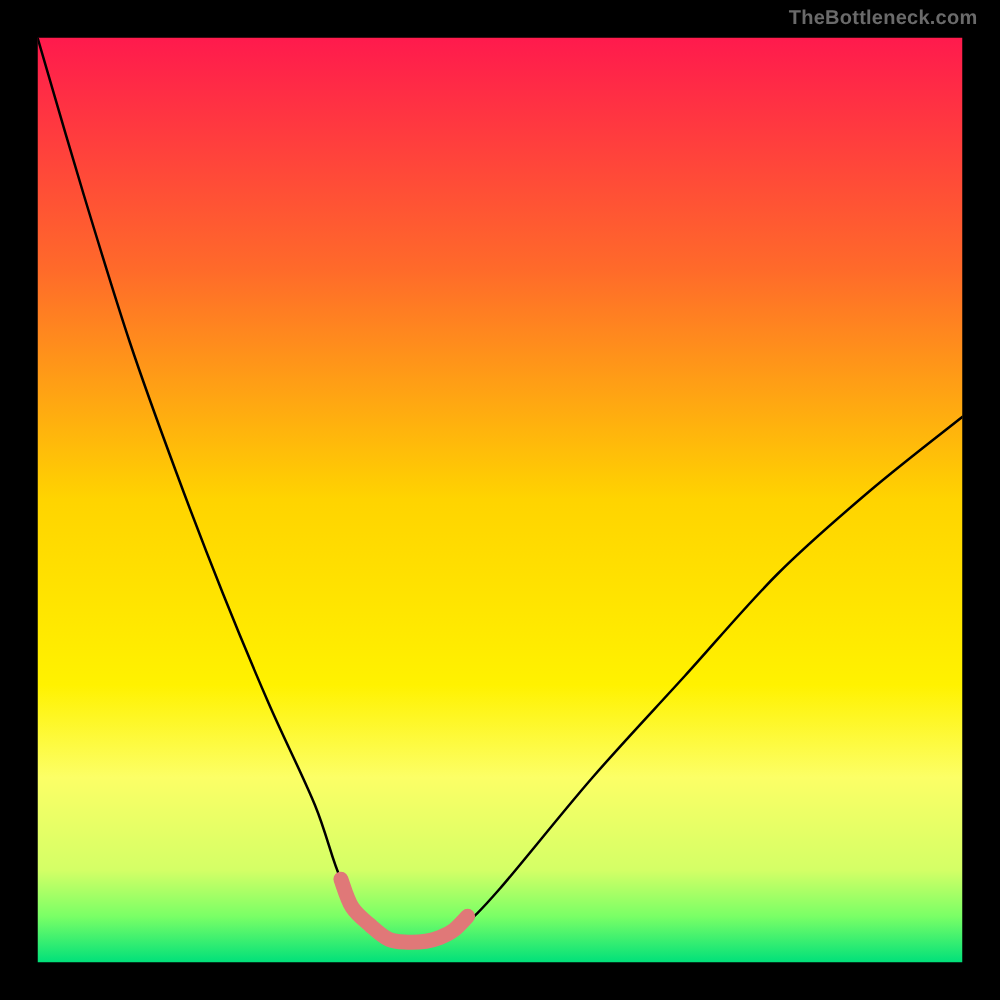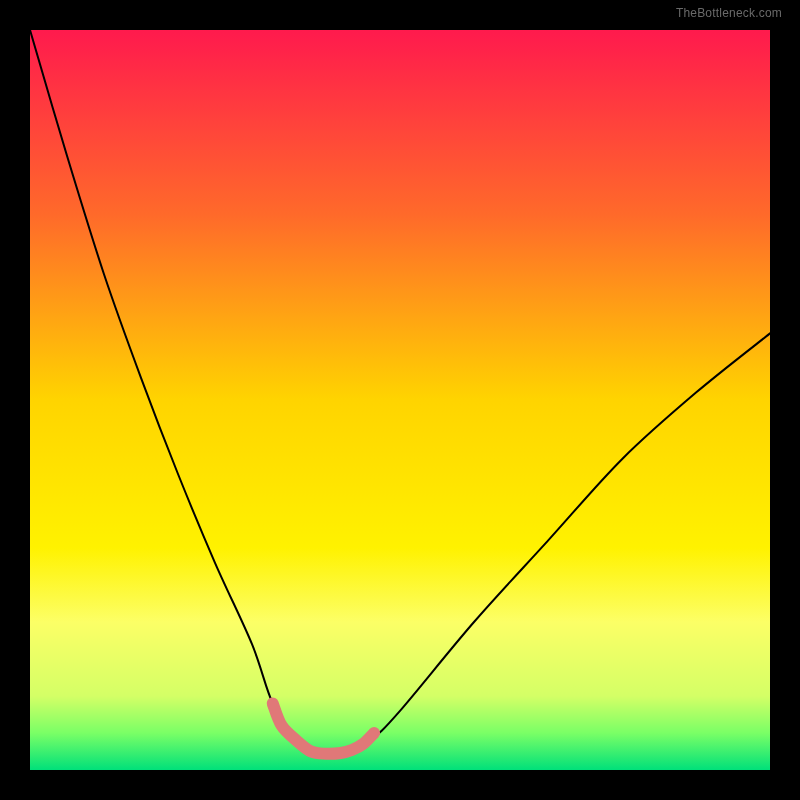--- a/index.html
+++ b/index.html
@@ -9,22 +9,22 @@
     height: 800px;
     background: #000;
     position: relative;
     font-family: Arial, sans-serif;
   }
   .watermark {
     position: absolute;
     top: 6px;
     right: 18px;
     color: #6a6a6a;
-    font-size: 12px;
-    font-weight: 400;
+    font-size: 16px;
+    font-weight: 700;
     letter-spacing: 0.2px;
     z-index: 10;
   }
   .chart-area {
     position: absolute;
     left: 30px;
     top: 30px;
     width: 740px;
     height: 740px;
   }

